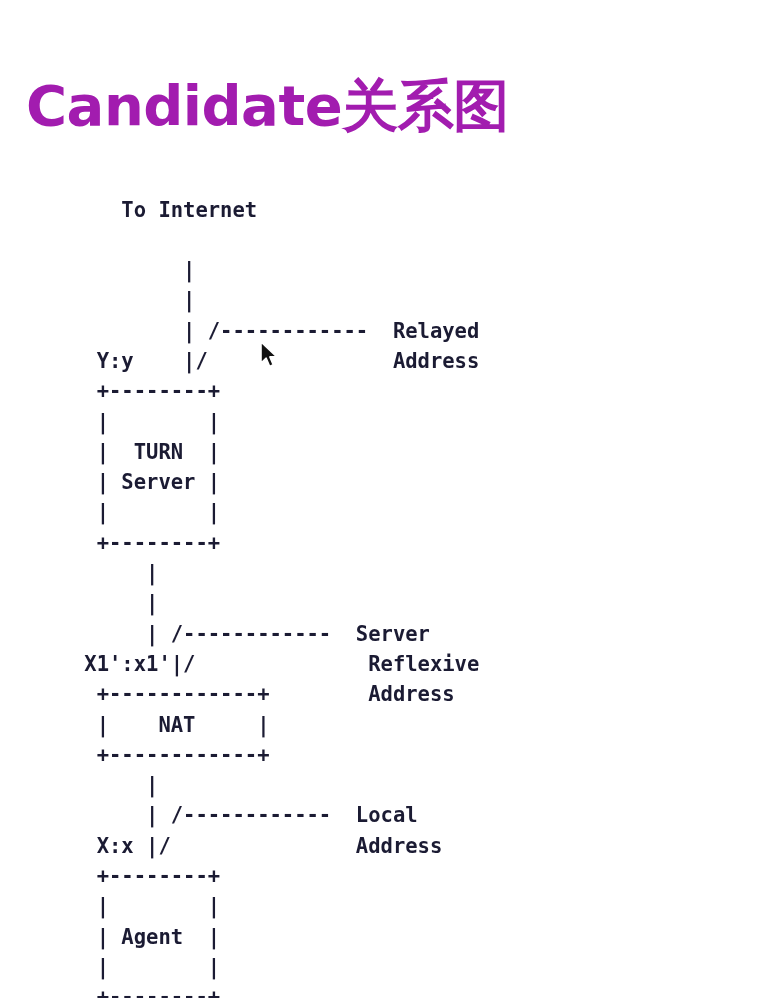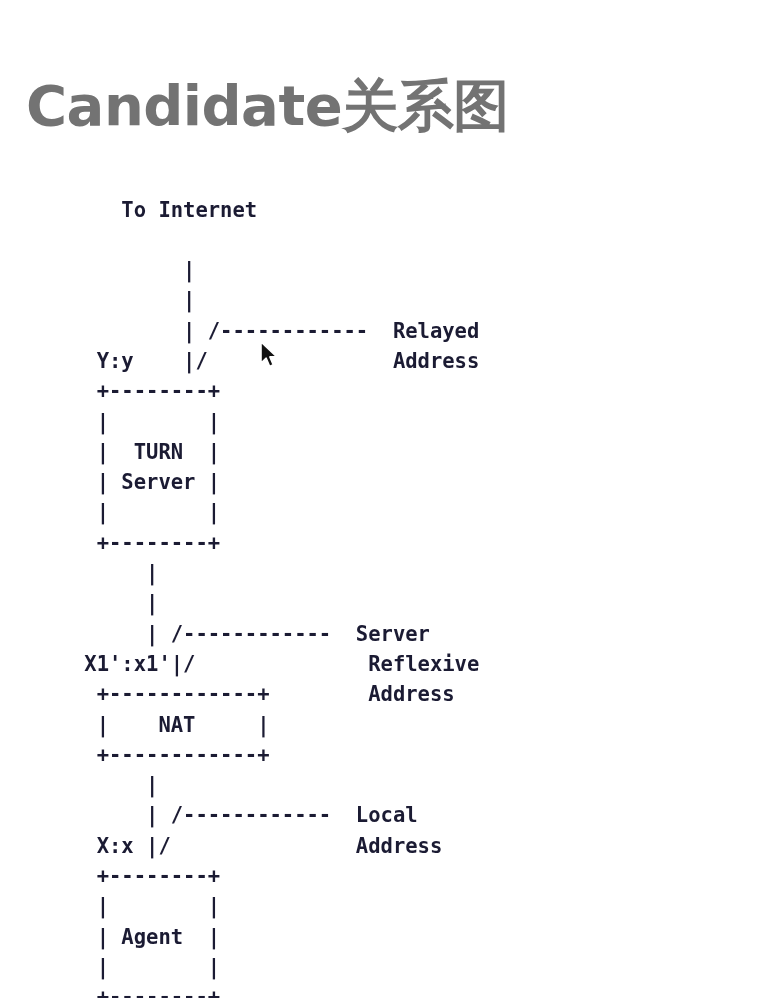--- a/index.html
+++ b/index.html
@@ -49,21 +49,21 @@
     left: 259px;
     top: 341px;
     width: 22px;
     height: 30px;
     pointer-events: none;
   }
 </style>
 </head>
 <body style="background: rgb(255, 255, 255);">
 
-<h1 id="page-title" style="color: #737373; margin-top: 32px;">Candidate关系图</h1>
+<h1 id="page-title" style="color: #a21caf; margin-top: 32px;">Candidate关系图</h1>
 
 <pre id="ascii-diagram" style="color: rgb(27, 27, 51);">    To Internet
 
          |
          |
          | /------------  Relayed
   Y:y    |/               Address
   +--------+
   |        |
   |  TURN  |

